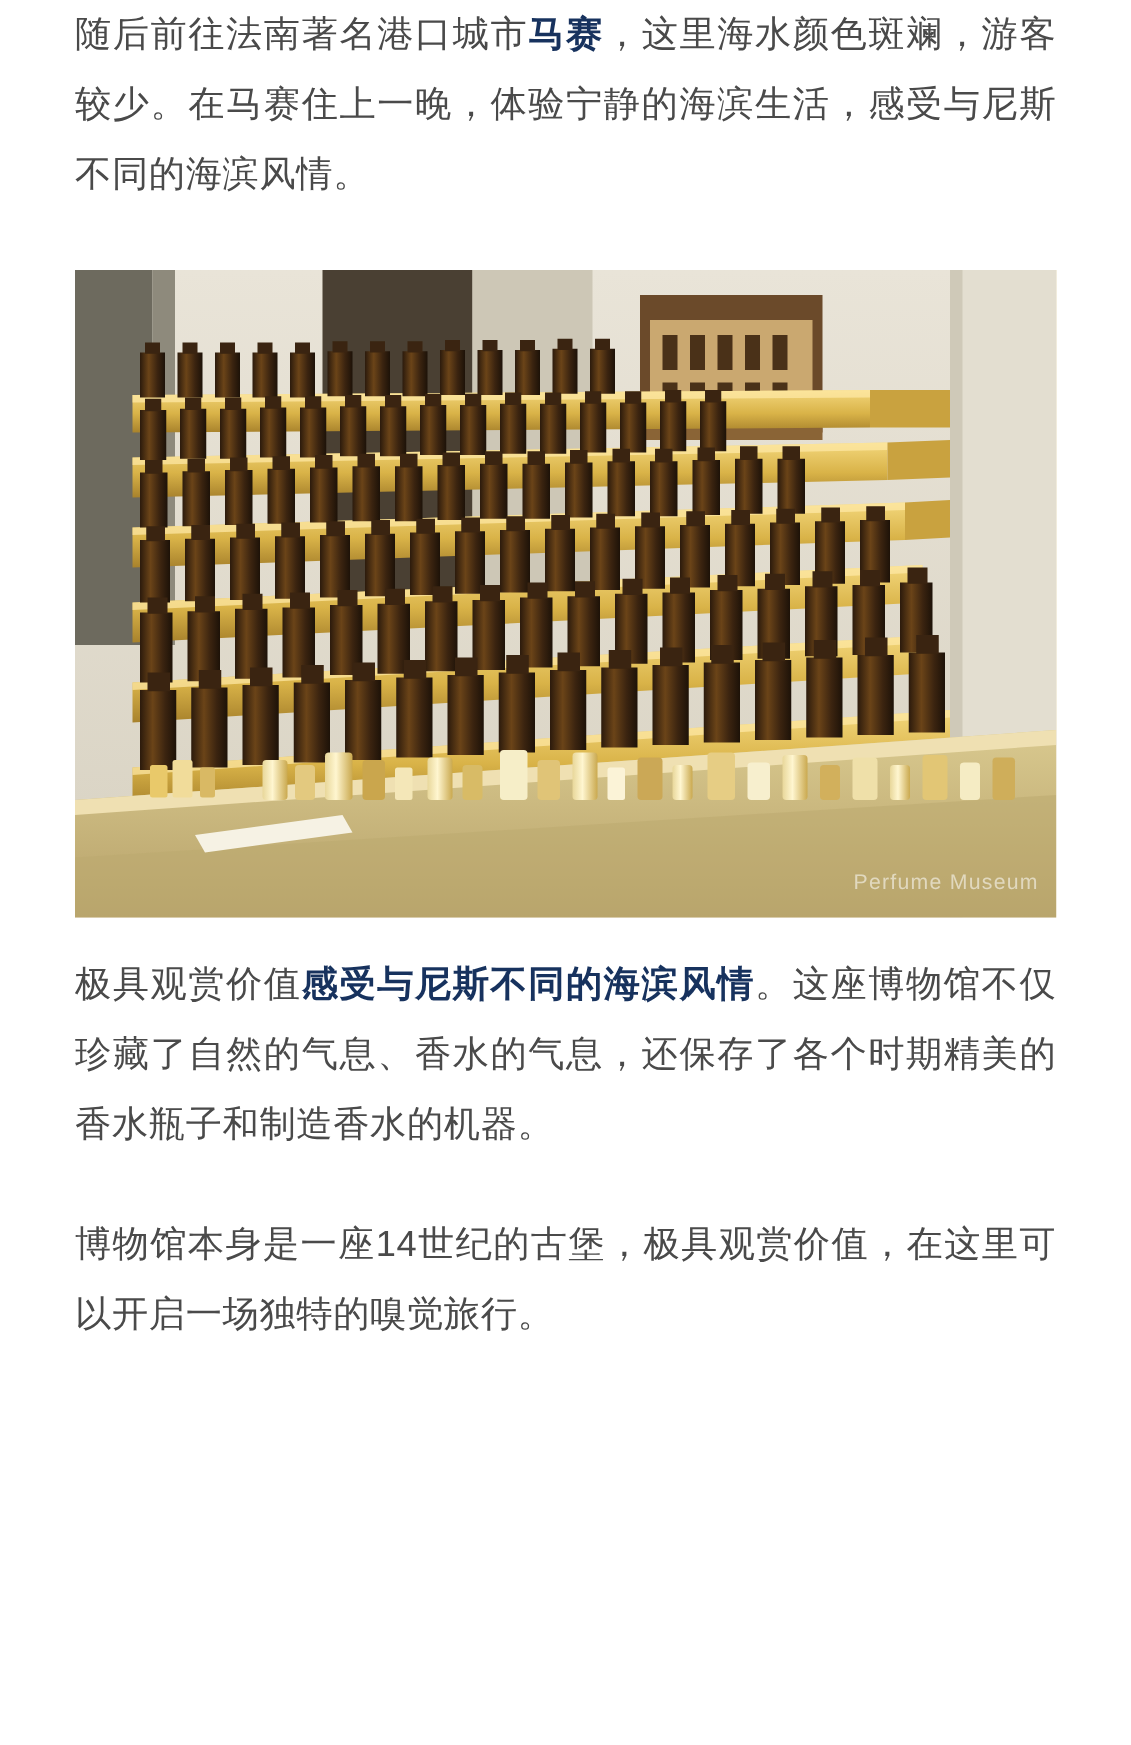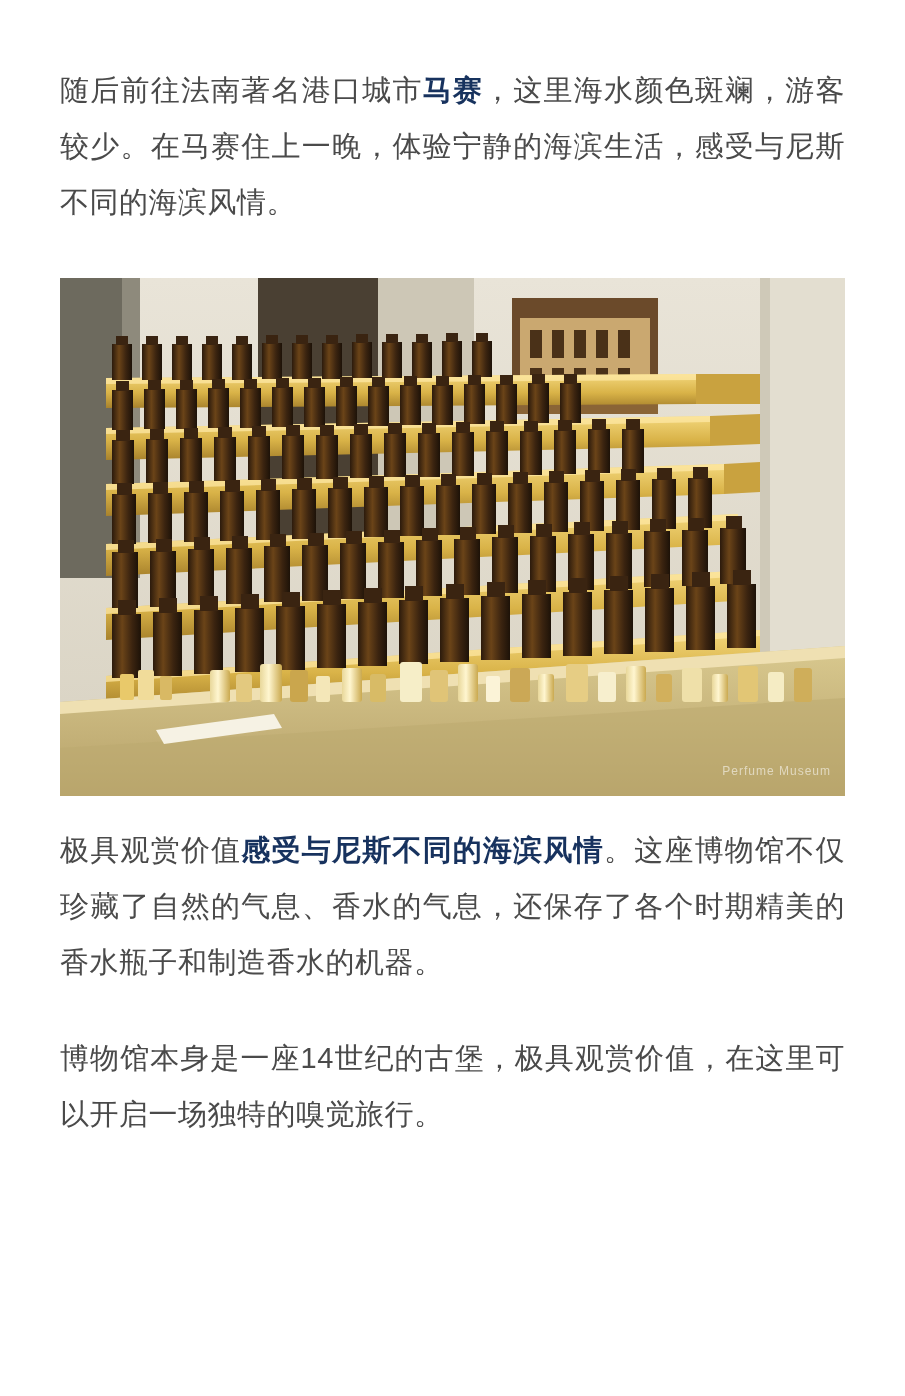--- a/index.html
+++ b/index.html
@@ -24,21 +24,20 @@
   }
   .para {
     font-size: 29px;
     line-height: 56px;
     color: #4a4a4a;
     letter-spacing: 0.5px;
     text-align: justify;
     margin: 0;
   }
   .para.first {
-    padding-top: 62px;
   }
   .hl {
     color: #17325e;
     font-weight: bold;
   }
   .figure {
     margin: 48px 0 26px 0;
     width: 785px;
     height: 518px;
     overflow: hidden;
@@ -48,21 +47,21 @@
   .figure-img {
     position: absolute;
     inset: 0;
     width: 100%;
     height: 100%;
   }
   .watermark {
     position: absolute;
     right: 14px;
     bottom: 18px;
-    font-size: 12px;
+    font-size: 17px;
     color: rgba(255,255,255,0.55);
     letter-spacing: 1px;
   }
   .gap-md { height: 40px; }
 </style>
 </head>
 <body>
 
 <div class="page">
 

